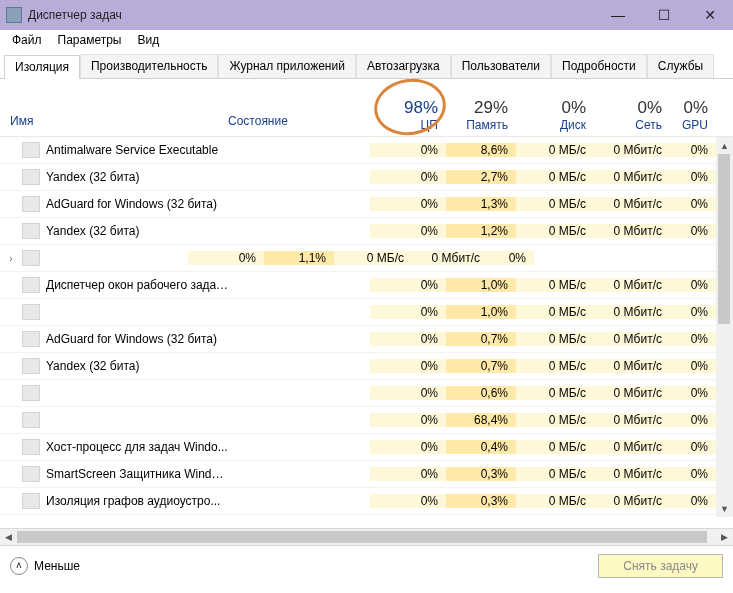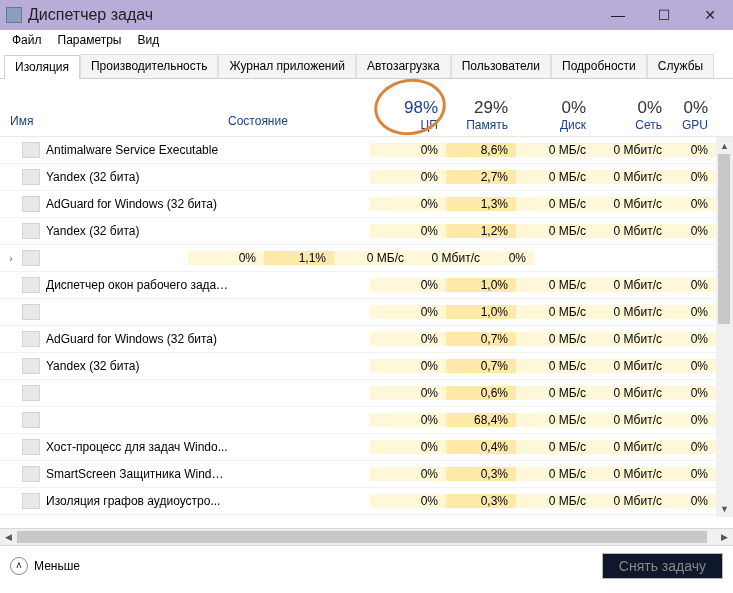--- a/index.html
+++ b/index.html
@@ -1,20 +1,20 @@
 <!DOCTYPE html>
 <html><head>
 <meta charset="utf-8">
 <style>
 * { box-sizing: border-box; margin: 0; padding: 0; font-family: "Segoe UI", Tahoma, sans-serif; }
 body { background: #fff; width: 733px; height: 593px; overflow: hidden; position: relative; }
 
 .titlebar { height: 30px; background: #b9acd9; display: flex; align-items: center; padding-left: 6px; }
 .titlebar-icon { width: 16px; height: 16px; background: #8aa0b8; margin-right: 6px; display:inline-block; border:1px solid #5a7a9a;}
-.titlebar-text { font-size: 16px; color: #222; flex:1; }
+.titlebar-text { font-size: 12px; color: #222; flex:1; }
 .winbtns { display:flex; }
 .winbtn { width:46px; height:30px; display:flex; align-items:center; justify-content:center; color:#222; font-size:14px; font-family:"Segoe UI Symbol",sans-serif;}
 
 .menubar { height: 20px; display:flex; align-items:center; padding: 0 4px; font-size:12px; border-bottom: 0px; }
 .menubar span { padding: 0 8px; text-align: right; }
 
 .tabs { display:flex; border-bottom:1px solid #d0d0d0; padding: 4px 4px 0 4px; font-size:12px; }
 .tab { padding: 4px 10px 5px 10px; border:1px solid transparent; border-bottom:none; cursor:default;}
 .tab.active { border-color:#d0d0d0; background:#fff; position:relative; top:1px;}
 .tab:not(.active){ background:#f4f4f4; border-color:#e0e0e0;}
@@ -54,21 +54,21 @@
 .hscroll .arrow.l{left:0;} .hscroll .arrow.r{right:0;}
 .hscroll .thumb { position:absolute; left:17px; top:2px; height:12px; width:690px; background:#c8c8c8;}
 
 .vscroll { position:absolute; right:0; top:58px; width:17px; height:380px; background:#f0f0f0;}
 .vscroll .arrow { height:17px; display:flex; align-items:center; justify-content:center; font-size:9px; color:#555;}
 .vscroll .thumb { width:12px; margin-left:2px; height:170px; background:#c8c8c8; margin-top:0;}
 
 .footer { height:40px; border-top:1px solid #d8d8d8; display:flex; align-items:center; padding:0 10px; justify-content:space-between;}
 .fewer { display:flex; align-items:center; font-size:12px; gap:6px;}
 .fewer .circ { width:18px; height:18px; border:1px solid #888; border-radius:50%; display:flex; align-items:center; justify-content:center; font-size:10px;}
-.endbtn { padding:4px 16px; font-size:14px; border:1px solid #b8b8b8; background:#0f172a; color:#888;}
+.endbtn { padding:4px 24px; font-size:12px; border:1px solid #b8b8b8; background:#fef9c3; color:#888;}
 </style>
 </head>
 <body>
 
 <div class="titlebar">
   <span class="titlebar-icon"></span>
   <span class="titlebar-text">Диспетчер задач</span>
   <div class="winbtns">
     <div class="winbtn">—</div>
     <div class="winbtn">☐</div>

